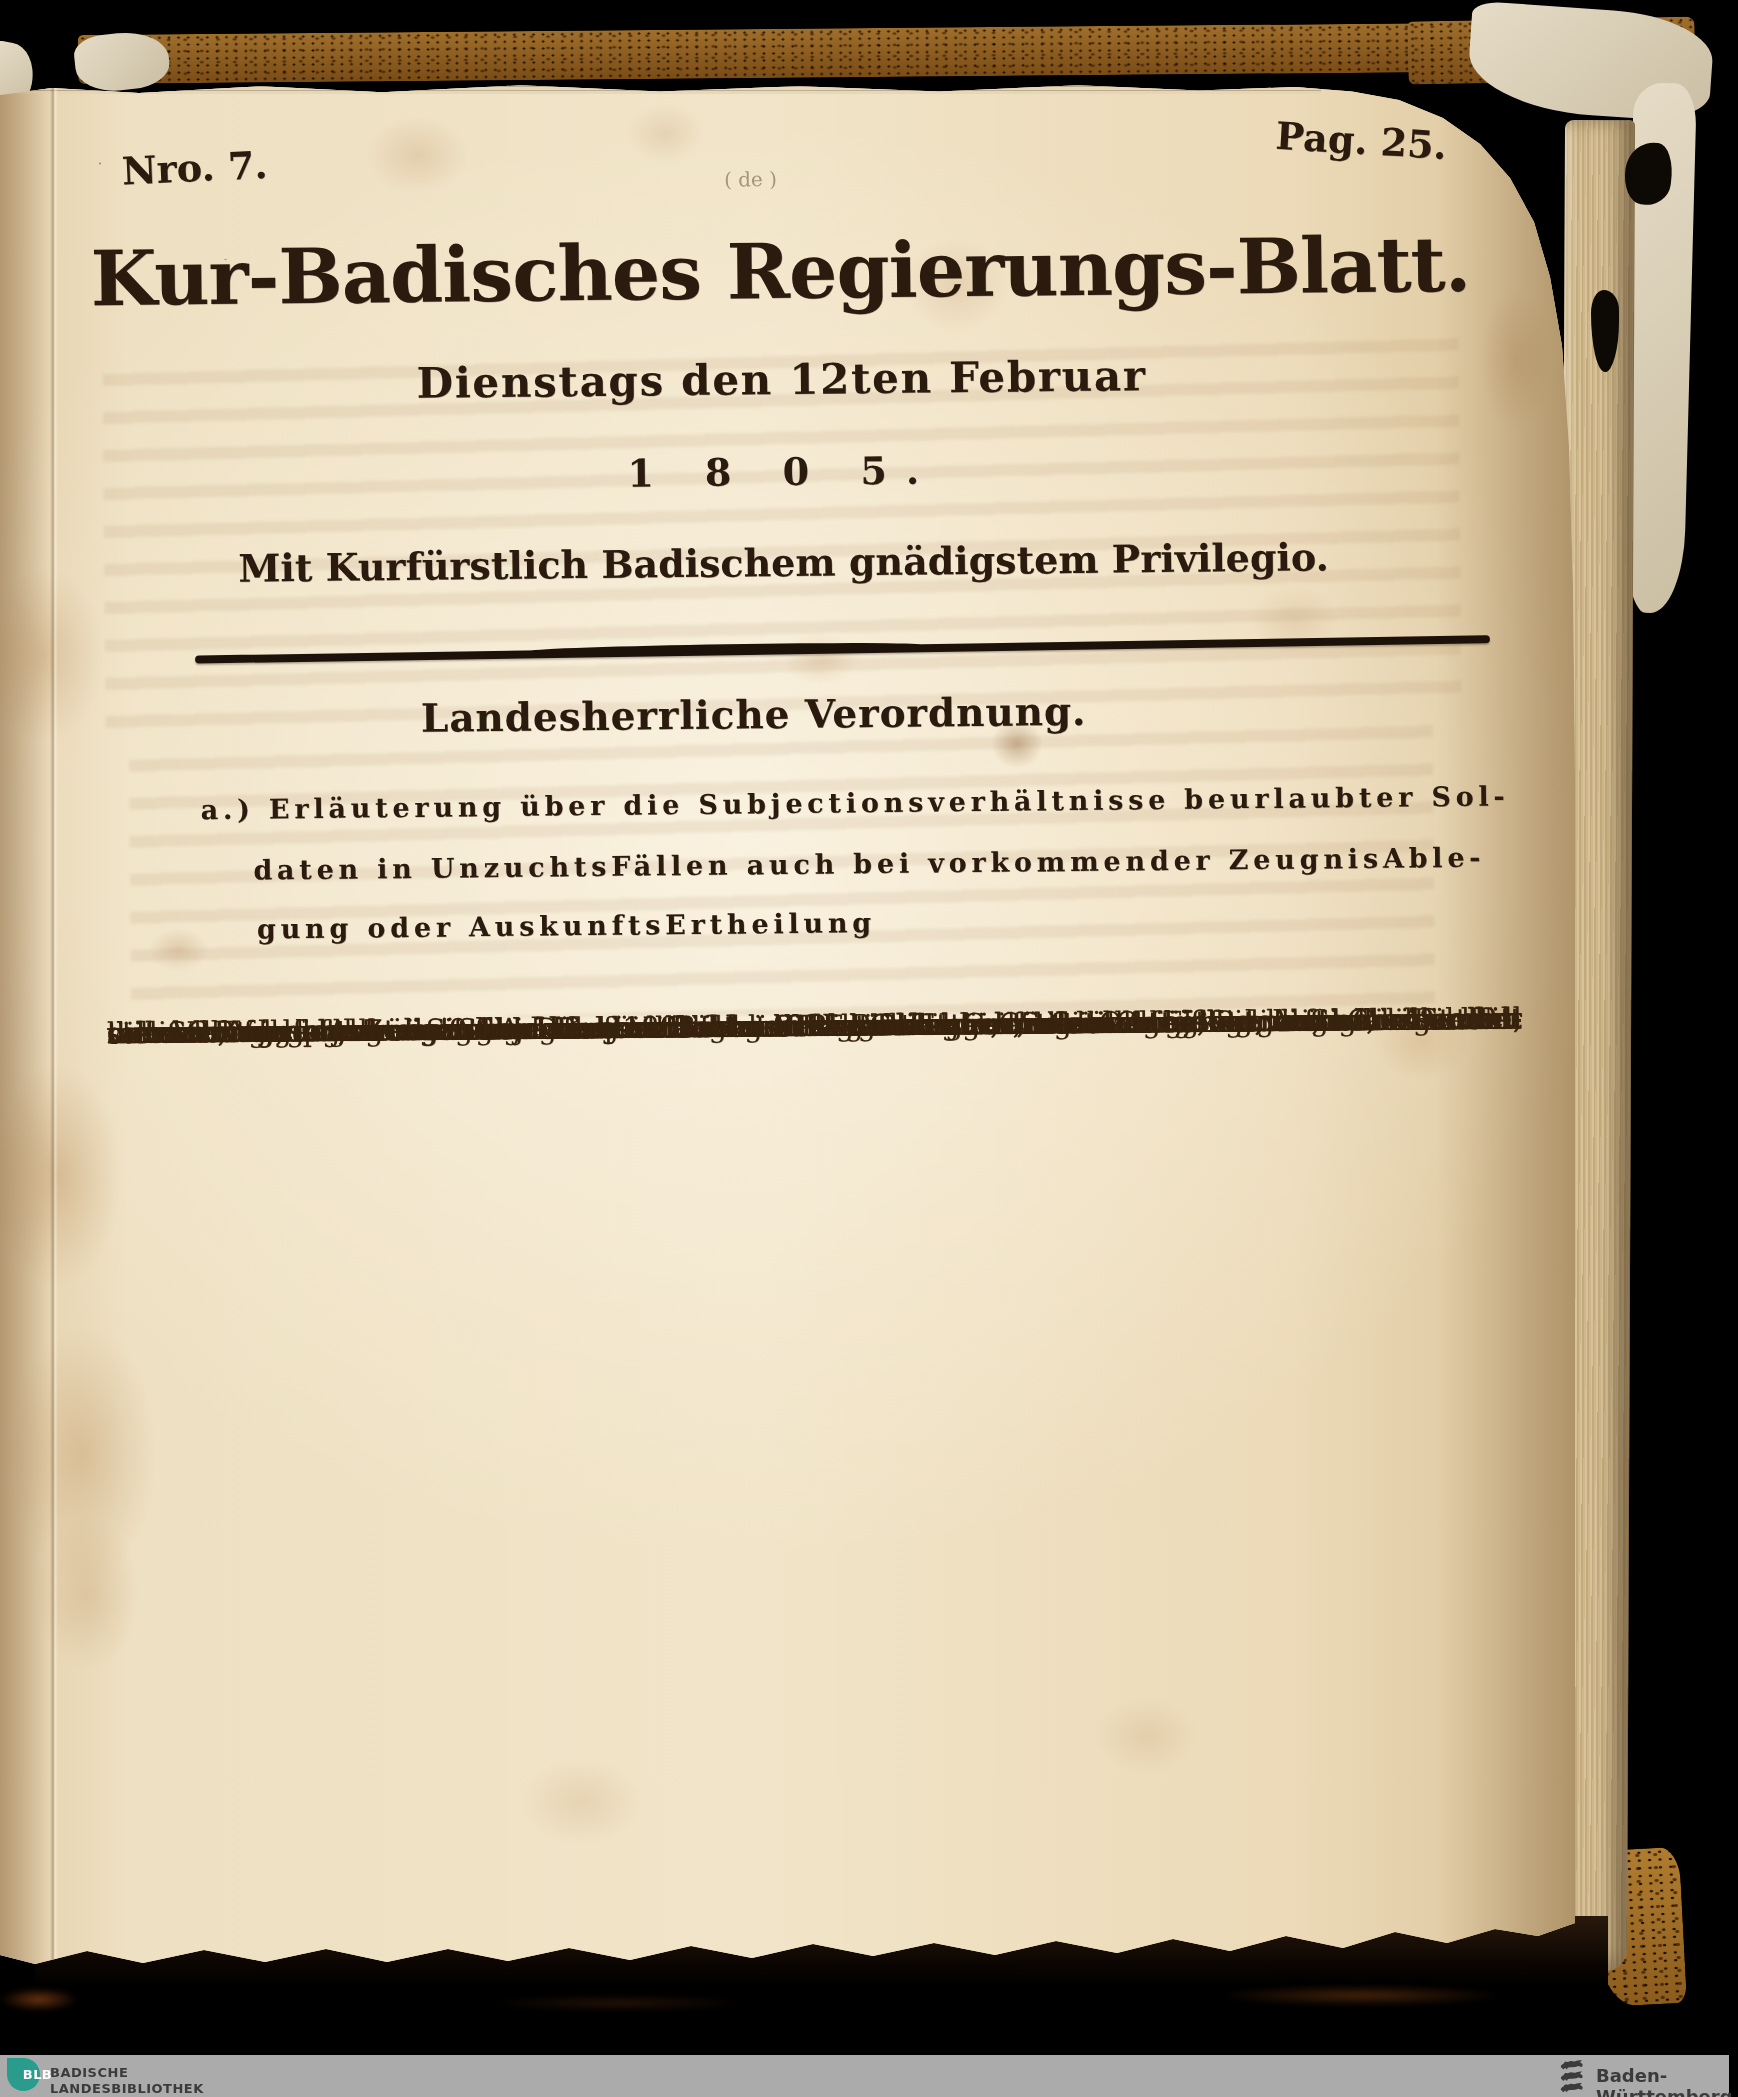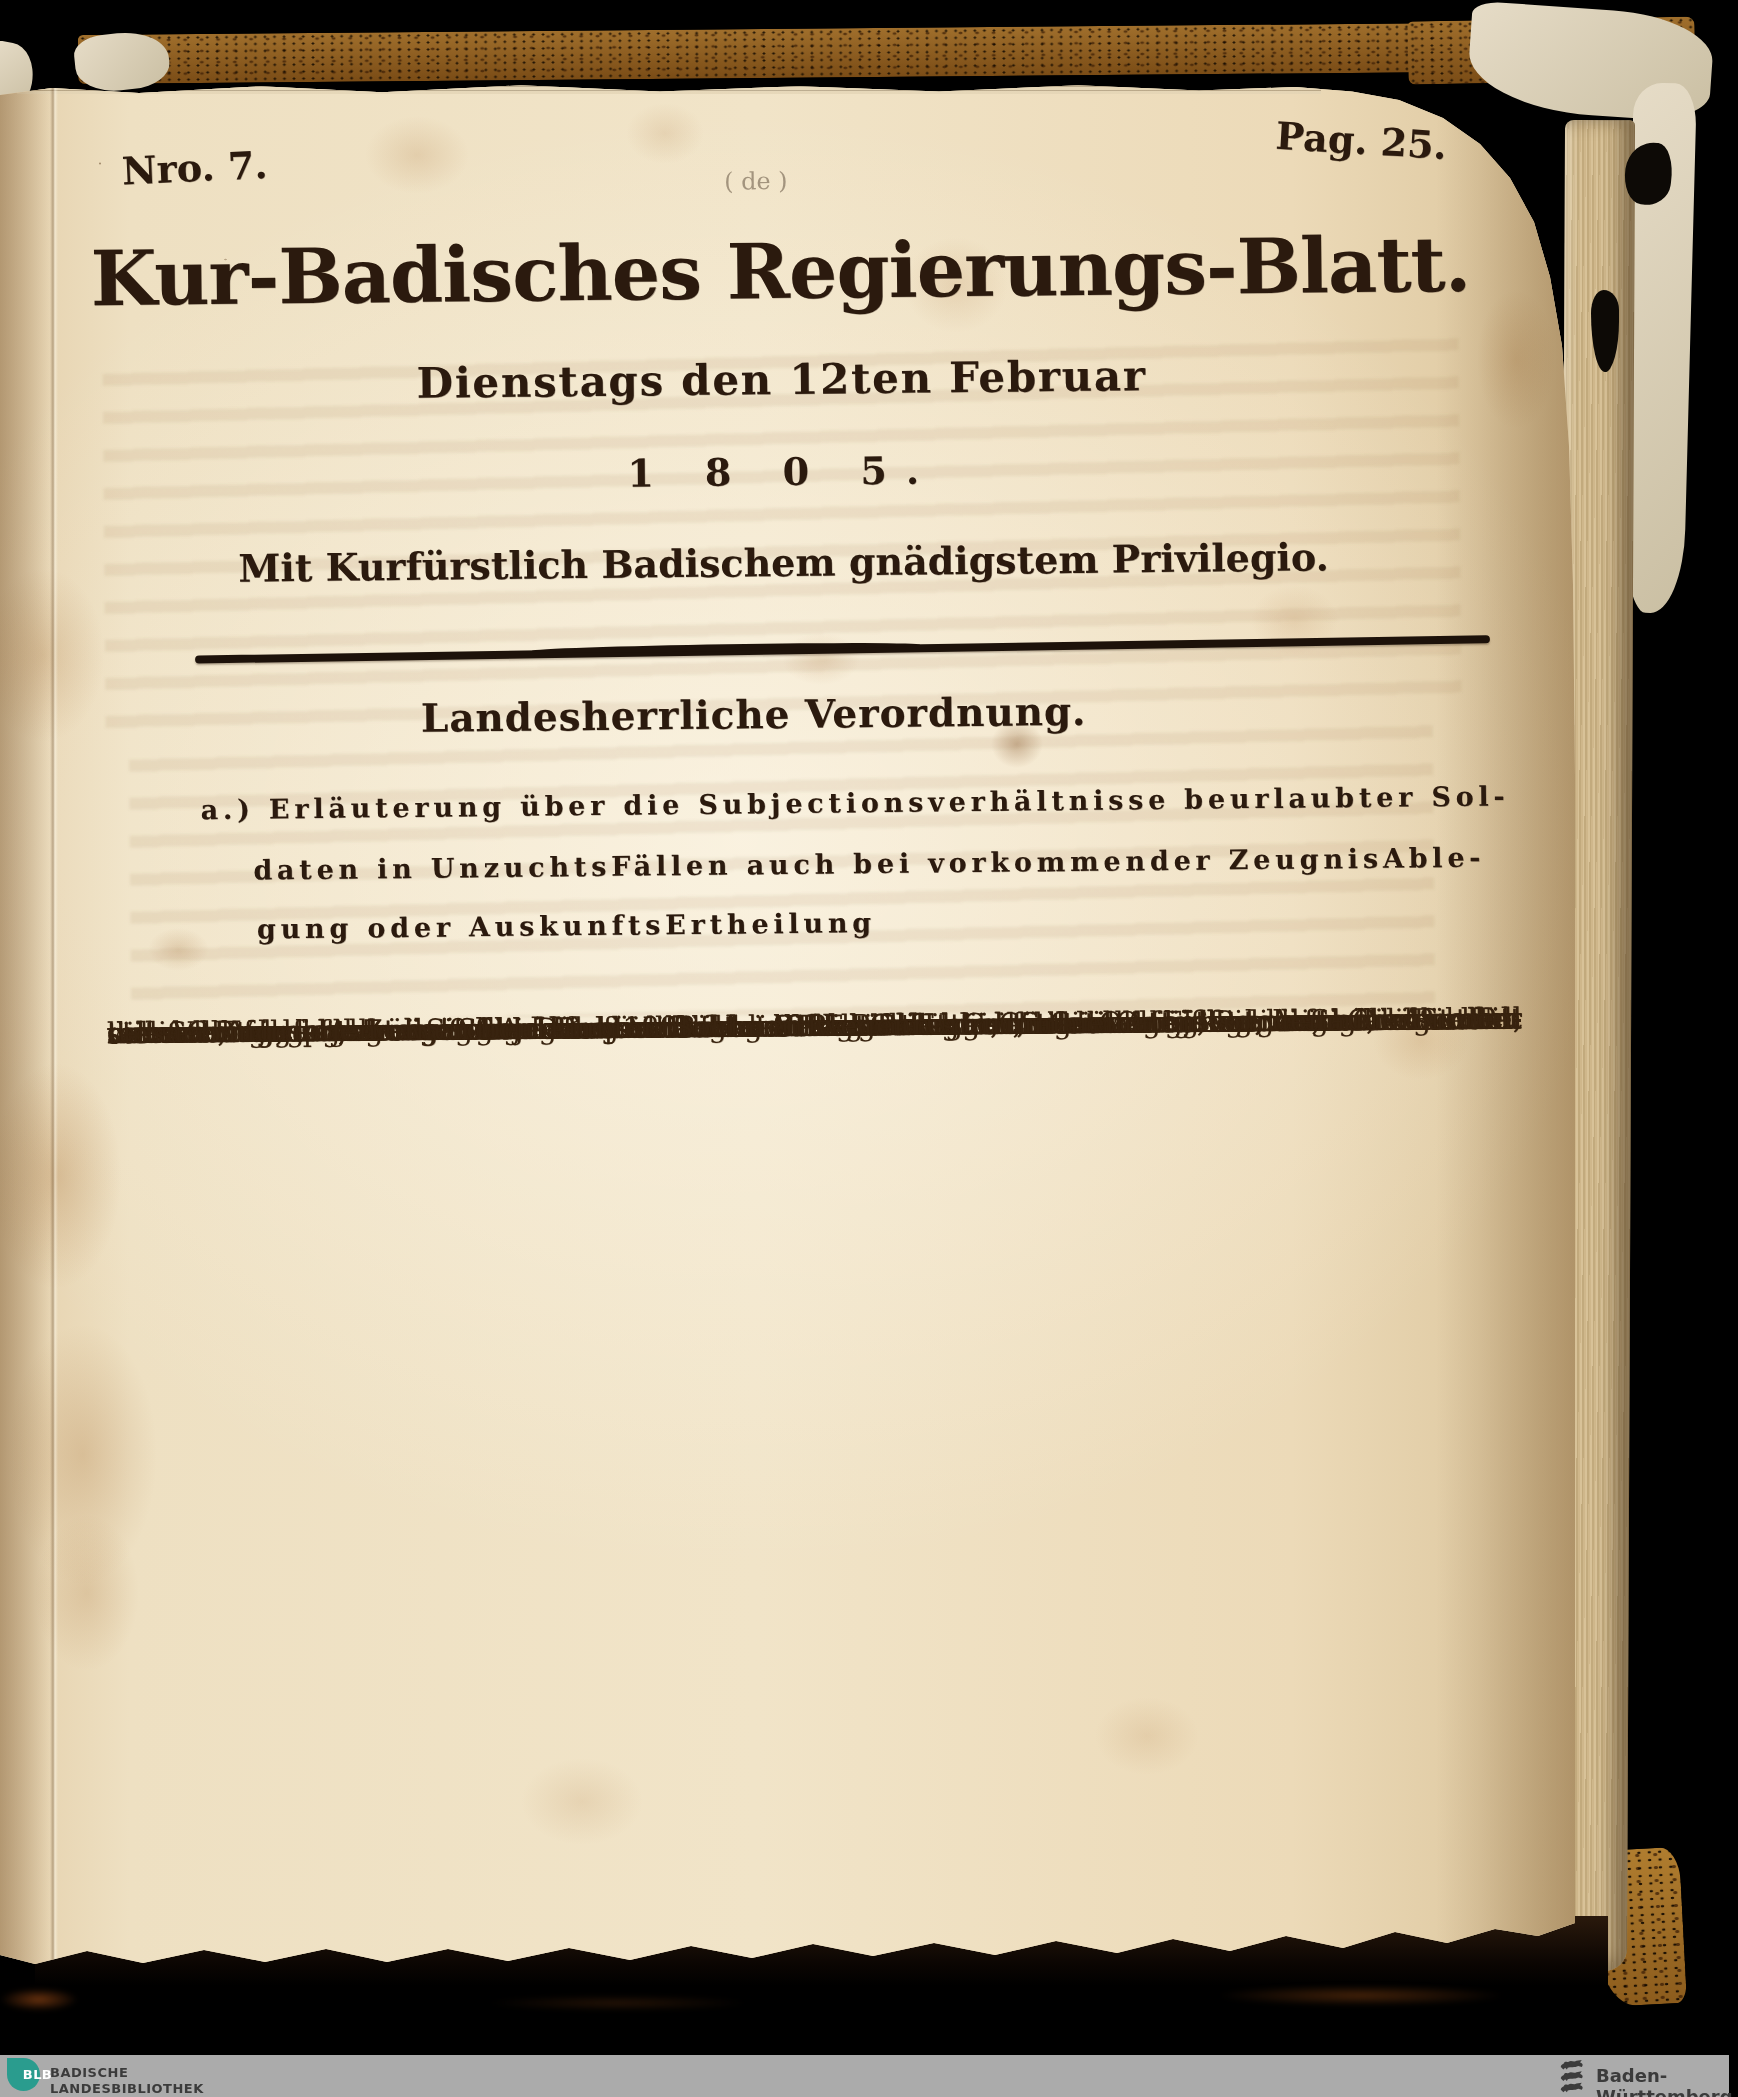--- a/index.html
+++ b/index.html
@@ -105,21 +105,21 @@
   .bleed-1{left:104px;top:261px;width:1356px;height:382px;}
   .bleed-2{left:130px;top:647px;width:1304px;height:287px;}
 
   
   .print-block{position:absolute;inset:0;transform:rotate(-.6deg);transform-origin:50% 45%;
     color:var(--ink);}
   .print-block [data-name]{position:absolute;white-space:nowrap;}
   .fraktur{font-weight:700;text-shadow:0.5px 0.5px 0 rgba(43,26,14,.35);}
   .issue{left:130px;top:58px;font-size:38px;transform:rotate(-2deg);}
   .pagelabel{left:1284px;top:43px;font-size:38px;transform:rotate(4deg);}
-  .centermark{left:732px;top:86px;font-size:24px;color:rgba(98,82,64,.55);font-weight:400;}
+  .centermark{left:732px;top:86px;font-size:20px;color:rgba(98,82,64,.55);font-weight:400;}
   .centered{left:49px;width:1477px;text-align:center;}
   .title{top:146px;font-size:76px;letter-spacing:-0.9px;}
   .dateline{top:274px;font-size:42px;letter-spacing:1.7px;}
   .yearline{top:368px;font-size:38px;letter-spacing:19px;}
   .privilege{top:459px;font-size:38px;}
   .rule{left:198px;top:565px;width:1295px;height:7.8px;background:#1d120a;border-radius:7px;
     transform:rotate(-.3deg);box-shadow:0 1.7px 1.7px rgba(60,40,20,.3);}
   .rule::before{content:"";position:absolute;left:26%;top:-3.5px;width:30%;height:7px;background:#1d120a;border-radius:50%;}
   .sectionhead{left:52px;top:610px;width:1408px;text-align:center;font-size:39px;letter-spacing:0.9px;}
   .itemline{font-size:27px;letter-spacing:4.8px;}

